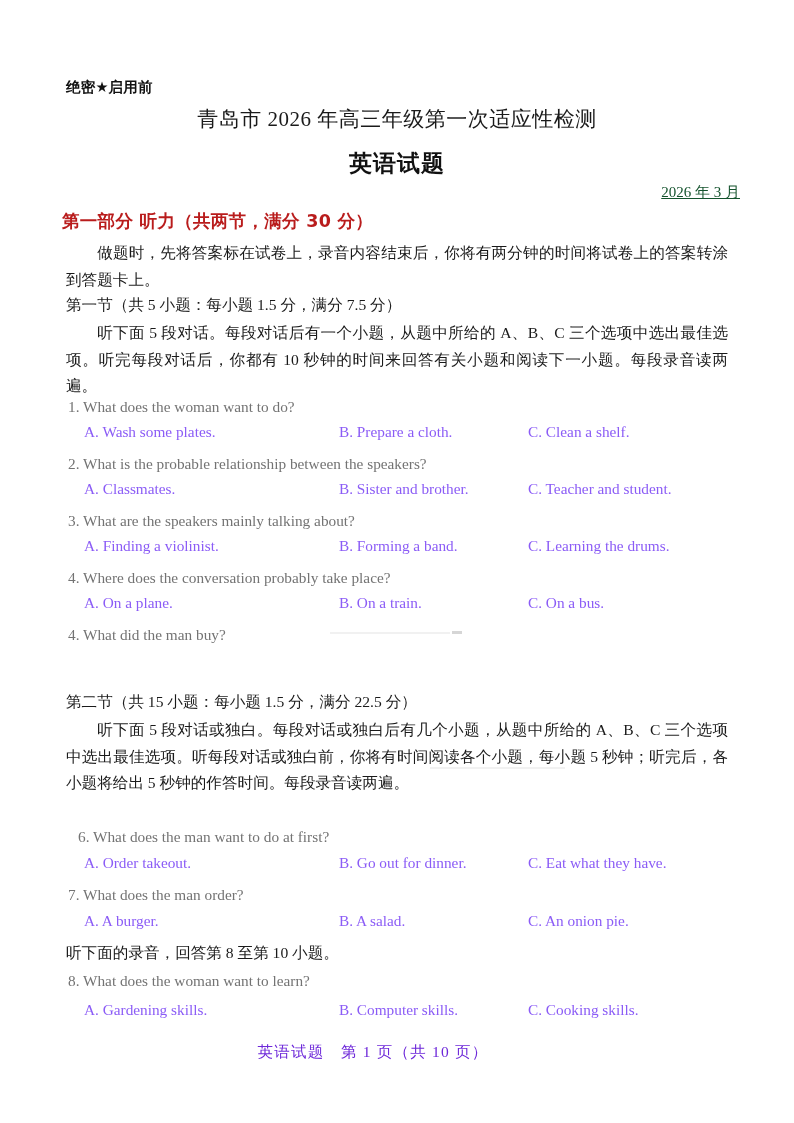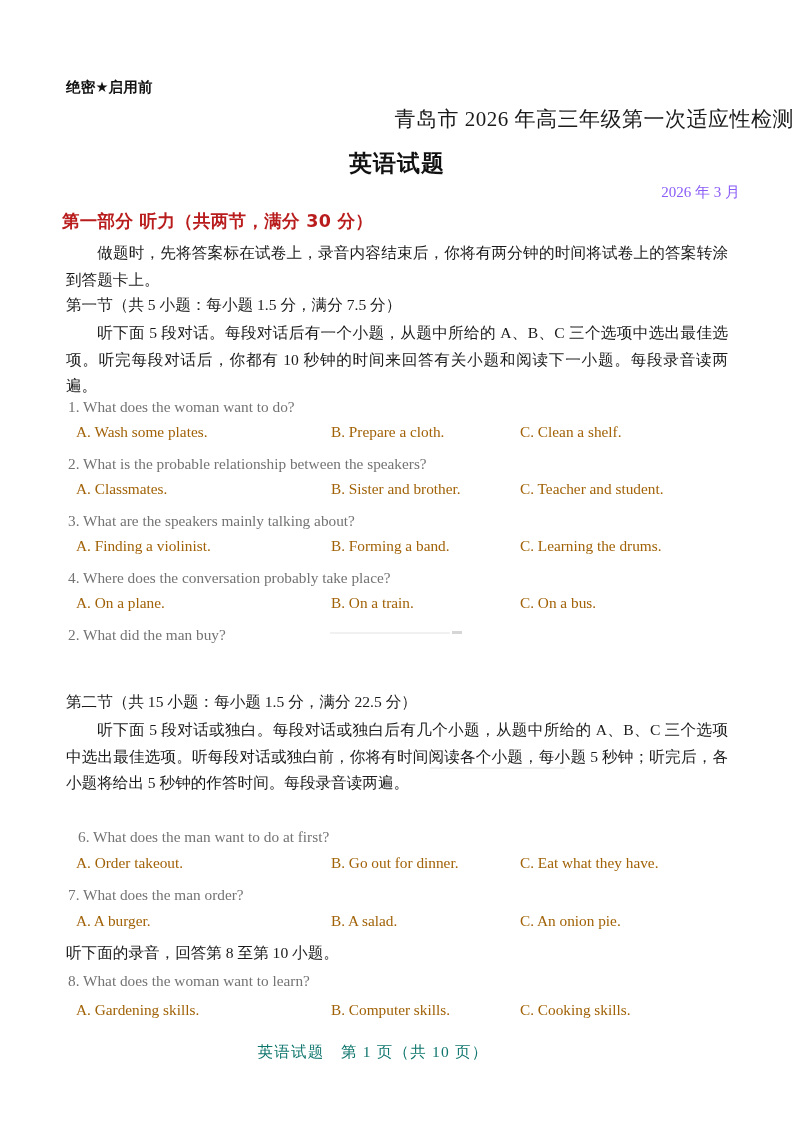--- a/index.html
+++ b/index.html
@@ -33,21 +33,21 @@
     font-size: 14.5px;
     letter-spacing: 0.2px;
     color: #111;
     white-space: nowrap;
   }
   .doc-title {
     position: absolute;
     left: 0;
     top: 105px;
     width: 794px;
-    text-align: right;
+    text-align: center;
     font-size: 21px;
     letter-spacing: 0.5px;
     color: #1a1a1a;
     white-space: nowrap;
   }
   .subject-title {
     position: absolute;
     left: 0;
     top: 148px;
     width: 794px;
@@ -56,22 +56,23 @@
     font-weight: bold;
     letter-spacing: 1px;
     color: #111;
     white-space: nowrap;
   }
   .exam-date {
     position: absolute;
     right: 70px;
     top: 183px;
     font-size: 15px;
-    color: #8b5cf6;
-    white-space: nowrap;
+    color: #14532d;
+    white-space: nowrap;
+    text-decoration: underline;
   }
 
   
   .part-heading {
     position: absolute;
     left: 62px;
     top: 209px;
     font-family: "DejaVu Sans", "Liberation Sans", sans-serif;
     font-weight: bold;
     font-size: 17.5px;
@@ -105,47 +106,47 @@
     position: absolute;
     left: 68px;
     font-size: 15.3px;
     line-height: 22px;
     color: #737373;
     white-space: nowrap;
   }
 
   .options {
     position: absolute;
-    left: 76px;
+    left: 84px;
     width: 660px;
     height: 22px;
     font-size: 15.3px;
     line-height: 22px;
-    color: #a16207;
+    color: #8b5cf6;
     font-family: Liberation Serif, serif;
   }
   .opt {
     position: absolute;
     top: 0;
     white-space: nowrap;
   }
   .opt-a { left: 0px; }
   .opt-b { left: 255px; }
   .opt-c { left: 444px; }
 
   
   .footer {
     position: absolute;
     left: 0;
     top: 1042px;
     width: 746px;
     text-align: center;
     font-size: 15.5px;
     letter-spacing: 1.2px;
-    color: #0f766e;
+    color: #6d28d9;
     white-space: nowrap;
   }
 
   
   .artifact {
     position: absolute;
     background: #000;
     opacity: 0.055;
     pointer-events: none;
   }
@@ -193,21 +194,21 @@
     <span class="opt opt-c">C. Learning the drums.</span>
   </div>
 
   <div class="question" style="top:567px;">4. Where does the conversation probably take place?</div>
   <div class="options" style="top:592px;">
     <span class="opt opt-a">A. On a plane.</span>
     <span class="opt opt-b">B. On a train.</span>
     <span class="opt opt-c">C. On a bus.</span>
   </div>
 
-  <div class="question" style="top:624px;">2. What did the man buy?</div>
+  <div class="question" style="top:624px;">4. What did the man buy?</div>
 
   <div class="line" style="top:690px;">第二节（共 15 小题：每小题 1.5 分，满分 22.5 分）</div>
 
   <div class="para indent" style="top:717px;">听下面 5 段对话或独白。每段对话或独白后有几个小题，从题中所给的 A、B、C 三个选项中选出最佳选项。听每段对话或独白前，你将有时间阅读各个小题，每小题 5 秒钟；听完后，各小题将给出 5 秒钟的作答时间。每段录音读两遍。</div>
 
 
   <div class="question" style="top:826px;margin-left:10px;">6. What does the man want to do at first?</div>
   <div class="options" style="top:852px;">
     <span class="opt opt-a">A. Order takeout.</span>
     <span class="opt opt-b">B. Go out for dinner.</span>

